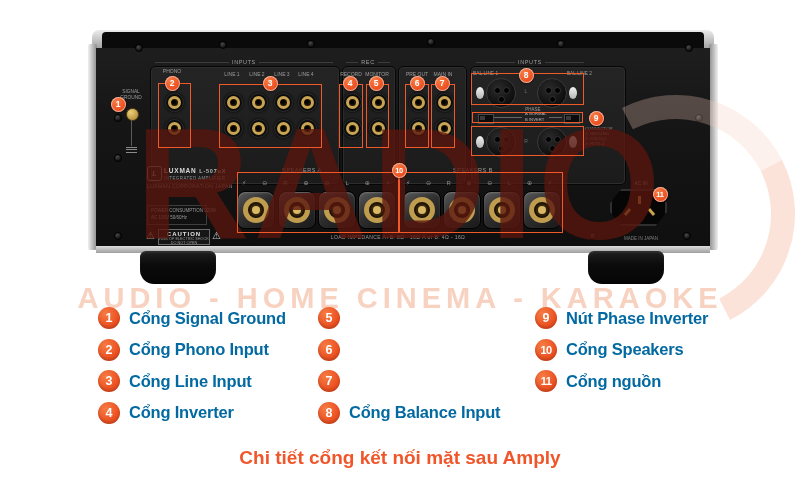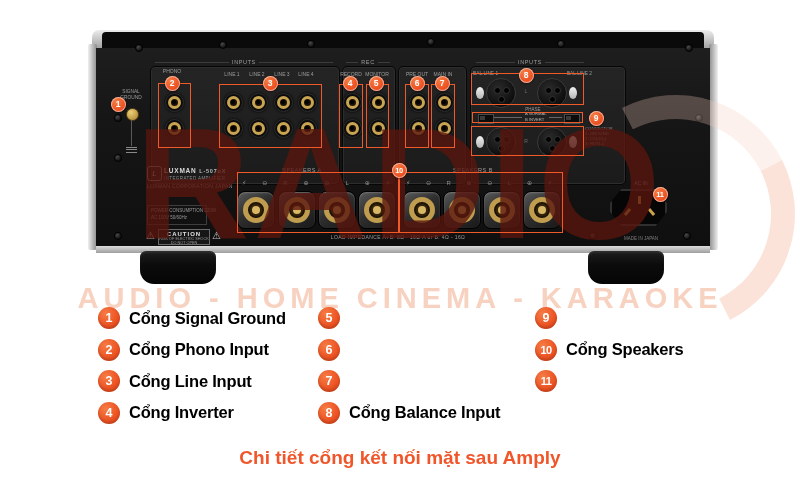--- a/index.html
+++ b/index.html
@@ -103,21 +103,21 @@
           box-shadow:0 1px 2px rgba(0,0,0,0.45), inset 0 0 0 1px rgba(255,255,255,0.5);}
   .marker.two{font-size:7.5px;letter-spacing:-0.3px;}
 
   
   .legend-item{position:absolute;display:flex;align-items:center;gap:9px;z-index:4;}
   .badge{width:22px;height:22px;border-radius:50%;color:#fff;font-weight:700;font-size:12.5px;
          display:flex;align-items:center;justify-content:center;flex:0 0 22px;
          background:radial-gradient(circle at 35% 30%,#f67c45,#ec5222 60%,#e2441a);
          box-shadow:inset 0 -2px 3px rgba(0,0,0,0.18);}
   .badge.two{font-size:11px;letter-spacing:-0.5px;}
-  .legend-label{font-size:16.5px;font-weight:700;color:#000000;letter-spacing:-0.2px;white-space:nowrap;}
+  .legend-label{font-size:16.5px;font-weight:700;color:#0369a1;letter-spacing:-0.2px;white-space:nowrap;}
   .caption{position:absolute;left:0;right:0;top:447px;text-align:center;z-index:4;
            font-size:19px;font-weight:700;color:#f1562a;}
 </style>
 </head>
 <body>
 
 <div class="stage">
 
   <div class="wm-big">RADIO</div>
   <div class="wm-ring"></div>
@@ -348,24 +348,26 @@
       </div>
       <div class="legend-item" style="left: 318px; top: 370px;">
         <div class="badge">7</div>
       </div>
       <div class="legend-item" style="left: 318px; top: 401.5px;">
         <div class="badge">8</div>
         <span class="legend-label">Cổng Balance Input</span>
       </div>
       <div class="legend-item" style="left: 535px; top: 307px;">
         <div class="badge">9</div>
+        <span class="legend-label">Nút Phase Inverter</span>
       </div>
       <div class="legend-item" style="left: 535px; top: 338.5px;">
         <div class="badge two">10</div>
         <span class="legend-label">Cổng Speakers</span>
       </div>
       <div class="legend-item" style="left: 535px; top: 370px;">
         <div class="badge two">11</div>
+        <span class="legend-label">Cổng nguồn</span>
       </div>
     </div>
 
   <div class="caption">Chi tiết cổng kết nối mặt sau Amply</div>
 </div>
 
 </body></html>

